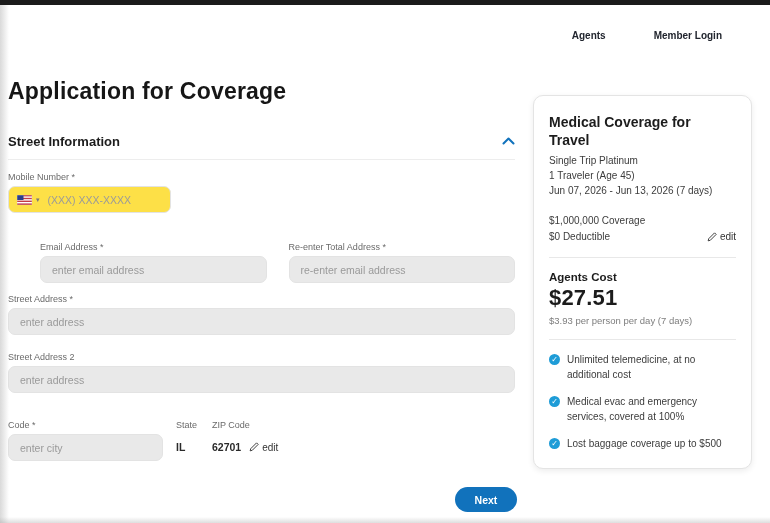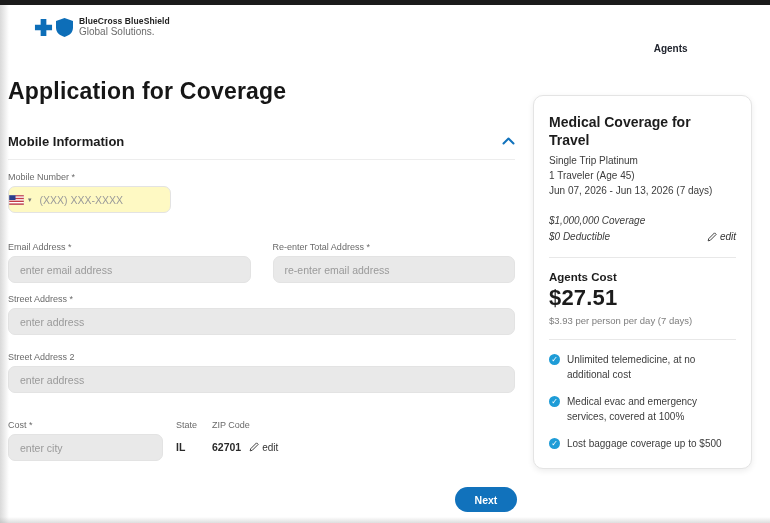--- a/index.html
+++ b/index.html
@@ -14,48 +14,48 @@
   .bottom-edge { position:absolute; bottom:0; left:0; width:770px; height:6px;
                  background:linear-gradient(to bottom, rgba(255,255,255,0), rgba(160,160,160,.35)); z-index:8; }
 
   
   header { position:absolute; top:5px; left:0; width:770px; height:55px; background:#fff; }
   .logo { position:absolute; left:34px; top:12px; display:flex; align-items:center; gap:6px; cursor:pointer; }
   .logo-marks { display:flex; align-items:center; gap:3px; }
   .logo-text { display:flex; flex-direction:column; line-height:1.1; }
   .logo-line1 { font-size:8.5px; font-weight:bold; color:#222; letter-spacing:.1px; }
   .logo-line2 { font-size:10px; color:#6b6b6b; }
-  nav { position:absolute; right:48px; top:38px; display:flex; gap:48px;flex-direction:column; }
+  nav { position:absolute; right:48px; top:25px; display:flex; gap:48px; }
   nav a { font-size:10px; font-weight:bold; color:#21252e; text-decoration:none; cursor:pointer; }
 
   
   .page-title { position:absolute; left:8px; top:78px; font-size:23px; font-weight:bold; color:#161616; letter-spacing:.2px; }
 
   
   .form-col { position:absolute; left:8px; top:132px; width:507px; }
   .section-head { display:flex; justify-content:space-between; align-items:center; height:18px; }
   .section-head h2 { font-size:13px; font-weight:bold; color:#1c1c1c; }
   .chev { width:14px; height:12px; display:inline-flex; align-items:center; justify-content:center; cursor:pointer; }
   .divider-light { height:1px; background:#ededed; margin-top:9px; }
 
   .field-label { font-size:9px; color:#6a6a6a; display:block; }
   .tinput { width:100%; height:27px; background:#e9e9e9; border:1px solid #e3e3e3; border-radius:7px;
             font-family:"Liberation Sans", sans-serif; font-size:10.5px; color:#444; padding:0 11px; outline:none; }
   .tinput::placeholder { color:#9a9a9a; }
 
   .grp-mobile { margin-top:12px; width:163px; }
-  .grp-mobile .phone-wrap { margin-top:4px; height:27px; background:#fef9c3; border:1px solid #e3e3e3; border-radius:7px;
-            display:flex; align-items:center; padding:0 0; gap:4px; }
+  .grp-mobile .phone-wrap { margin-top:4px; height:27px; background:#fde047; border:1px solid #e3e3e3; border-radius:7px;
+            display:flex; align-items:center; padding:0 8px; gap:4px; }
   .flag { display:inline-block; line-height:0; cursor:pointer; }
   .caret { font-size:7px; color:#7a7a7a; cursor:pointer; }
   .phone-wrap input { flex:1; min-width:0; border:none; background:transparent; font-family:"Liberation Sans", sans-serif;
             font-size:10.5px; color:#444; outline:none; padding-left:4px; }
   .phone-wrap input::placeholder { color:#9a9a9a; }
 
-  .row-emails { margin-top:29px; display:flex; gap:22px; }
+  .row-emails { margin-top:29px; display:flex; gap:22px;margin-left:32px; }
   .row-emails .grp { flex:1; }
   .grp input, .grp .tinput { margin-top:4px; }
 
   .grp-street { margin-top:11px; }
   .grp-street2 { margin-top:17px; }
 
   .row-city { margin-top:27px; display:flex; align-items:flex-start; }
   .grp-city { width:155px; }
   .grp-state { margin-left:13px; width:33px; }
   .grp-zip { margin-left:3px; }
@@ -63,21 +63,21 @@
   .zip-line { display:flex; align-items:center; gap:8px; margin-top:11px; }
   .zip-line .ro-val { margin-top:0; }
   .edit-link { display:inline-flex; align-items:center; gap:3px; font-size:10px; color:#333; cursor:pointer; text-decoration:none; }
 
   
   .card { position:absolute; left:533px; top:95px; width:219px; background:#fff; border:1px solid #e4e4e4;
           border-radius:10px; box-shadow:0 2px 6px rgba(0,0,0,.08); padding:17px 15px 16px 15px; }
   .card-title { font-size:14px; font-weight:bold; color:#1c1c1c; line-height:1.3; width:160px; }
   .card-meta { font-size:10px; color:#3c3c3c; line-height:1.5; margin-top:4px; }
   .cov-block { margin-top:15px; }
-  .cov-line { font-size:10px; color:#3c3c3c; line-height:1.55;font-style:italic; }
+  .cov-line { font-size:10px; color:#3c3c3c; line-height:1.55; }
   .ded-row { display:flex; justify-content:space-between; align-items:center;text-align:right; }
   .card-div { height:1px; background:#e8e8e8; margin:13px 0; }
   .total-label { font-size:11.5px; font-weight:bold; color:#1c1c1c; }
   .total-value { font-size:22px; font-weight:bold; color:#1c1c1c; margin-top:2px; letter-spacing:.2px; }
   .total-note { font-size:9.5px; color:#7d7d7d; margin-top:4px; }
   .benefit { display:flex; gap:7px; margin-top:13px; }
   .benefit:first-of-type { margin-top:0; }
   .check-ic { flex:0 0 auto; width:11px; height:11px; border-radius:50%; background:#1e9cd7; color:#fff; font-size:8px;
               line-height:11px; text-align:center; margin-top:1px; }
   .benefit-text { font-size:10px; color:#3c3c3c; line-height:1.45; }
@@ -88,45 +88,31 @@
 </style>
 </head>
 <body>
 
 <div class="screen">
   <div class="top-edge"></div>
   <div class="left-edge"></div>
   <div class="bottom-edge"></div>
 
   <header>
-    <div class="logo">
-      <div class="logo-marks">
-        <svg width="19" height="19" viewBox="0 0 20 20">
-          <path d="M7 1h6v6h6v6h-6v6H7v-6H1V7h6z" fill="#0d6eb8"></path>
-        </svg>
-        <svg width="17" height="19" viewBox="0 0 18 20">
-          <path d="M9 0 L18 3 V10 C18 15.5 14 18.5 9 20 C4 18.5 0 15.5 0 10 V3 Z" fill="#0d6eb8"></path>
-        </svg>
-      </div>
-      <div class="logo-text">
-        <span class="logo-line1">BlueCross BlueShield</span>
-        <span class="logo-line2">Global Solutions.</span>
-      </div>
-    </div>
     <nav>
       <a href="#">Agents</a>
       <a href="#">Member Login</a>
     </nav>
   </header>
 
   <h1 class="page-title">Application for Coverage</h1>
 
   <section class="form-col">
     <div class="section-head">
-      <h2>Mobile Information</h2>
+      <h2>Street Information</h2>
       <span class="chev">
         <svg width="13" height="8" viewBox="0 0 13 8">
             <path d="M1.5 6.5 L6.5 1.5 L11.5 6.5" fill="none" stroke="#1172bc" stroke-width="2" stroke-linecap="round" stroke-linejoin="round"></path>
           </svg>
       </span>
     </div>
     <div class="divider-light"></div>
 
     <div class="grp-mobile">
       <label class="field-label">Mobile Number *</label>
@@ -163,21 +149,21 @@
       <input class="tinput" type="text" placeholder="enter address" style="">
     </div>
 
     <div class="grp grp-street2">
       <label class="field-label">Street Address 2</label>
       <input class="tinput" type="text" placeholder="enter address" style="">
     </div>
 
     <div class="row-city">
       <div class="grp grp-city">
-        <label class="field-label">Cost *</label>
+        <label class="field-label">Code *</label>
         <input class="tinput" type="text" placeholder="enter city" style="">
       </div>
       <div class="grp-state">
         <label class="field-label">State</label>
         <span class="ro-val">IL</span>
       </div>
       <div class="grp-zip">
         <label class="field-label">ZIP Code</label>
         <div class="zip-line">
           <span class="ro-val">62701</span>

